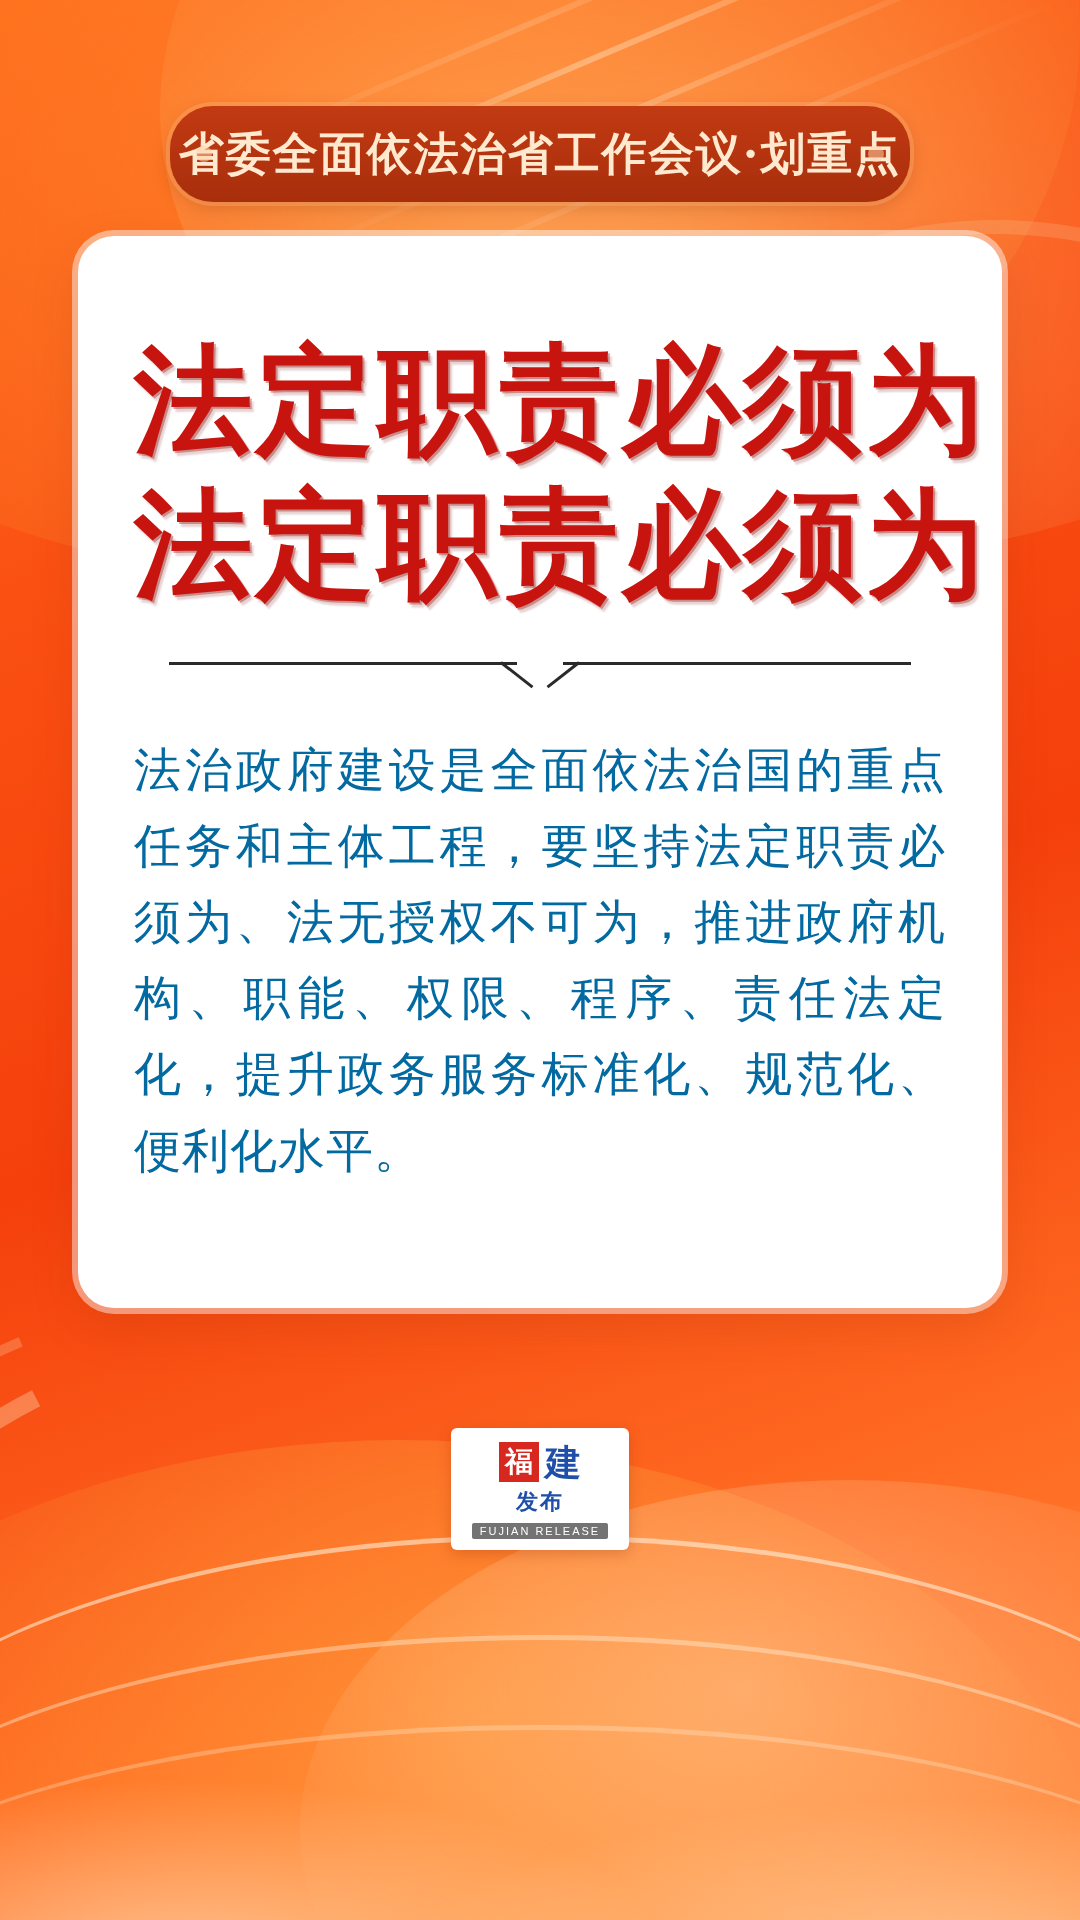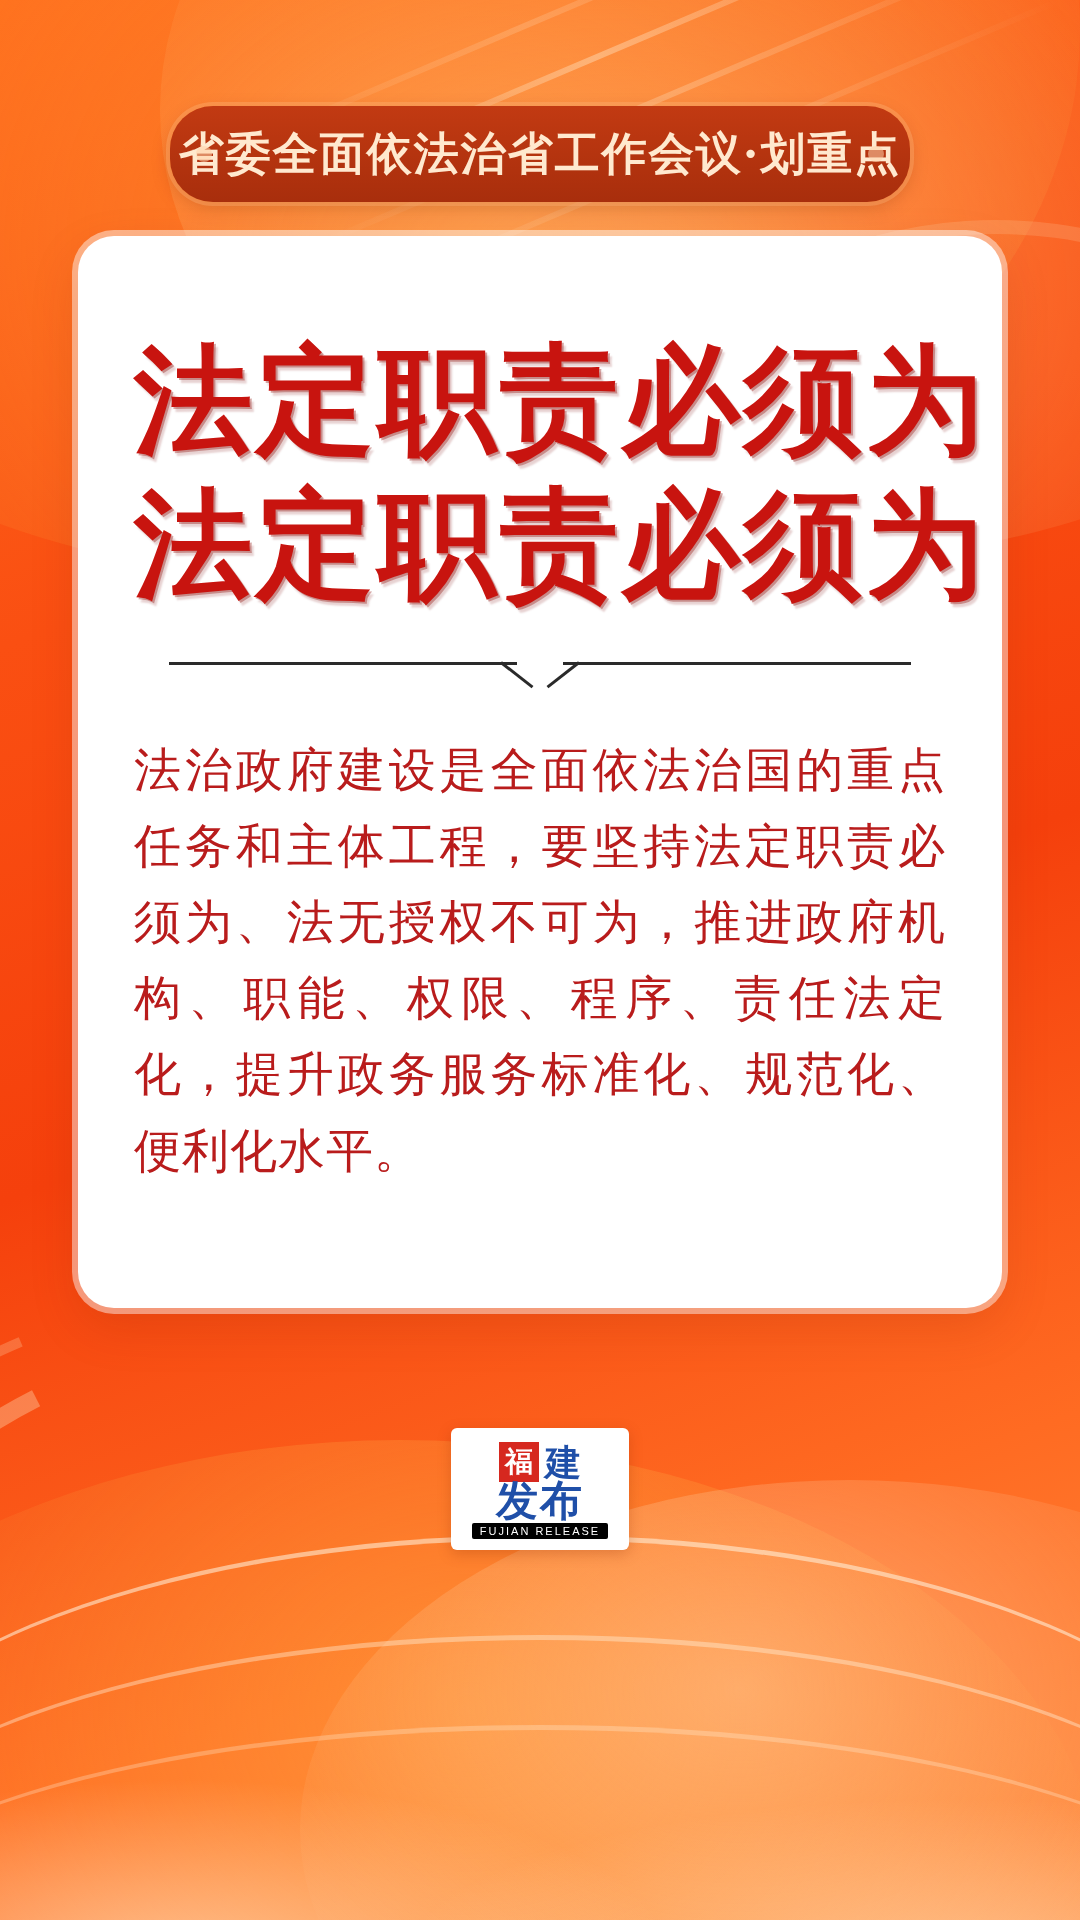--- a/index.html
+++ b/index.html
@@ -186,21 +186,21 @@
     top: 0;
     width: 40px;
     height: 3px;
     background: #2a2a2a;
   }
   .divider .notch span.l { left: -6px;  transform: rotate(38deg);  transform-origin: left center; }
   .divider .notch span.r { right: -6px; transform: rotate(-38deg); transform-origin: right center; }
 
   .body-text {
     margin-top: 40px;
-    color: #b91c1c;
+    color: #0369a1;
     font-size: 47px;
     line-height: 1.62;
     letter-spacing: 1px;
     text-align: justify;
     text-align-last: left;
     font-family: "Liberation Sans", "DejaVu Sans", sans-serif;
   }
 
   
   .footer-logo {
@@ -242,29 +242,29 @@
   }
   .logo-char-plain {
     color: #1f4fa8;
     font-size: 36px;
     font-weight: bold;
     font-family: "DejaVu Serif", "Liberation Serif", serif;
     line-height: 40px;
   }
   .logo-row2 {
     color: #1f4fa8;
-    font-size: 42px;
+    font-size: 22px;
     font-weight: bold;
     letter-spacing: 2px;
     font-family: "DejaVu Serif", "Liberation Serif", serif;
     line-height: 38px;
   }
   .logo-sub {
     margin-top: 3px;
-    background: #000000;
+    background: #737373;
     color: #ffffff;
     font-size: 11px;
     letter-spacing: 2px;
     padding: 2px 8px;
     border-radius: 2px;
     white-space: nowrap;
   }
 </style>
 </head>
 <body>

